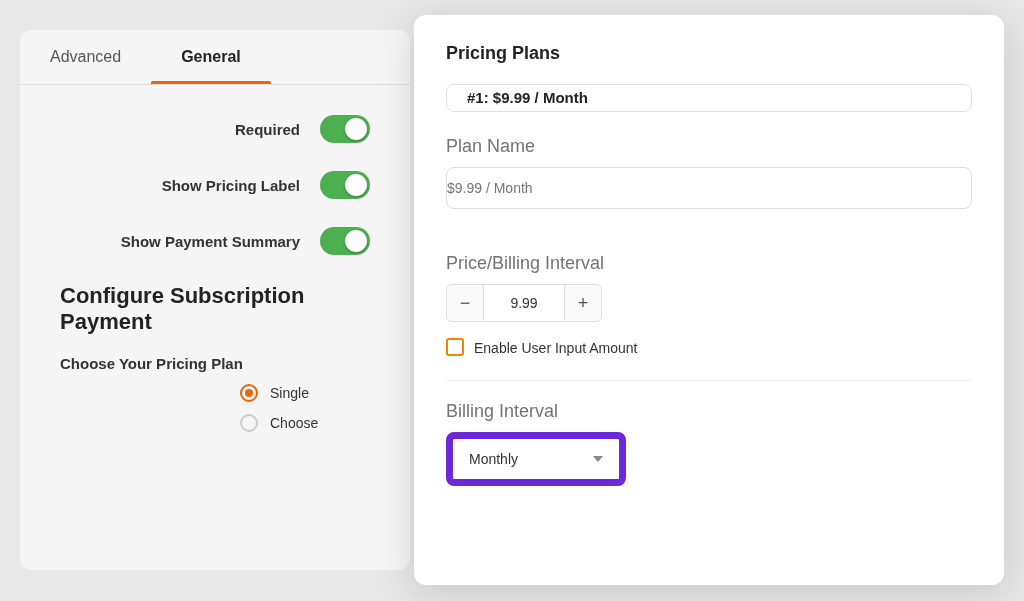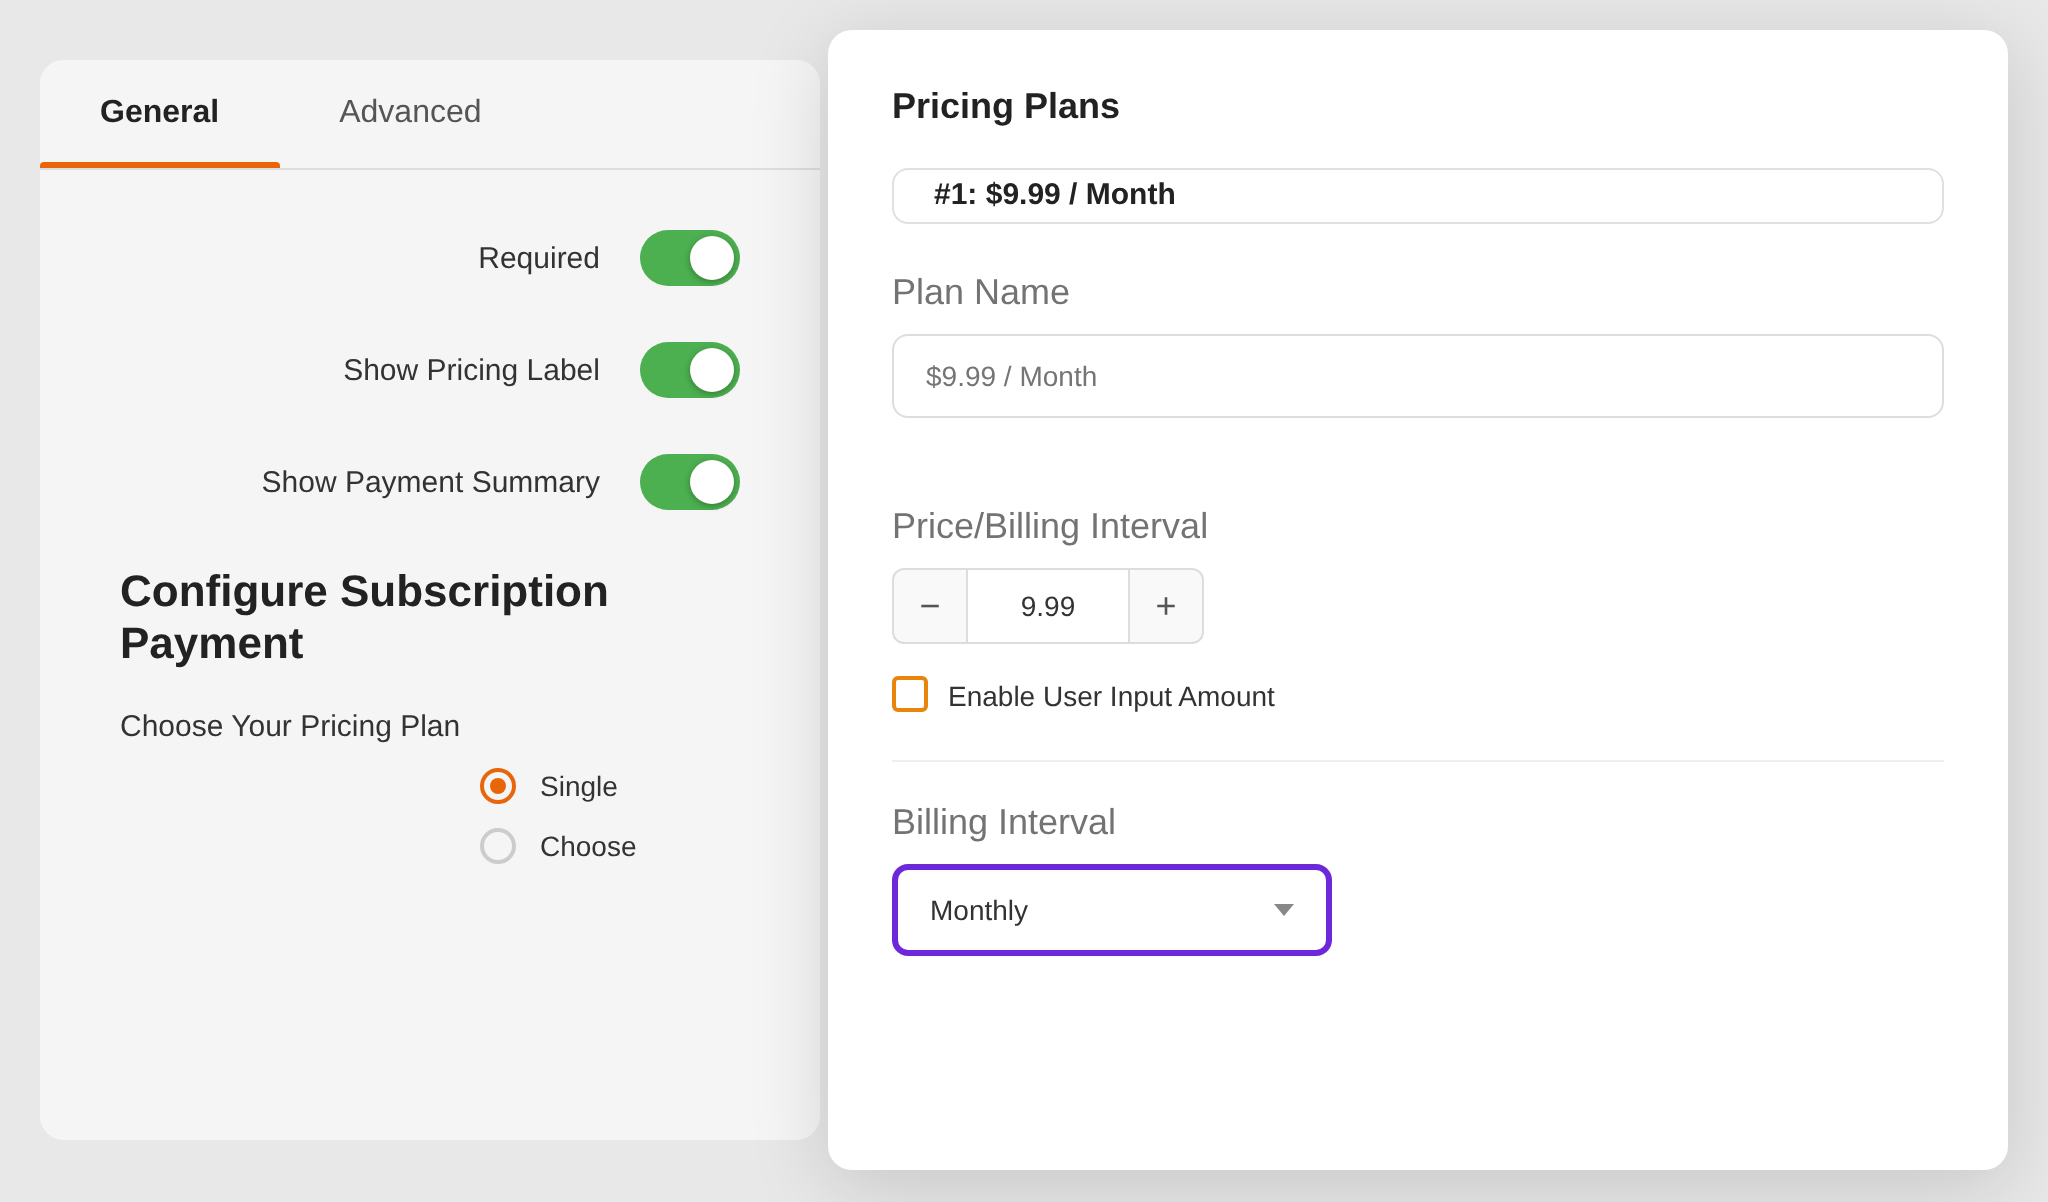--- a/index.html
+++ b/index.html
@@ -54,21 +54,21 @@
       display: flex;
       align-items: center;
       justify-content: flex-end;
       margin-bottom: 28px;
       gap: 20px;
     }
 
     .setting-label {
       font-size: 15px;
       color: #333;
-      font-weight: 400;
+      font-weight: 700;
     }
 
     
     .toggle {
       width: 50px;
       height: 28px;
       background: #4caf50;
       border-radius: 14px;
       position: relative;
       cursor: pointer;
@@ -167,21 +167,21 @@
 
     .field-label {
       font-size: 18px;
       color: #737373;
       margin-bottom: 10px;
       font-weight: 400;
     }
 
     .text-input {
       width: 100%;
-      padding: 12px 16px;
+      padding: 12px 0;
       border: 1px solid #ddd;
       border-radius: 8px;
       font-size: 14px;
       color: #888;
       outline: none;
       margin-bottom: 24px;
     }
 
     .field-section {
       margin-bottom: 20px;
@@ -250,25 +250,25 @@
     .divider {
       height: 1px;
       background: #eee;
       margin-bottom: 20px;
     }
 
     .select-control {
       display: flex;
       align-items: center;
       justify-content: space-between;
-      border: 3px solid #6d28d9;
+      border: 7px solid #6d28d9;
       border-radius: 8px;
       padding: 12px 16px;
       cursor: pointer;
-      width: 220px;
+      width: 180px;
     }
 
     .select-value {
       font-size: 14px;
       color: #333;
     }
 
     .chevron-down {
       width: 0;
       height: 0;
@@ -287,25 +287,25 @@
       border-radius: 12px;
       overflow: hidden;
     }
   </style>
 </head>
 <body>
 
 <div class="left-wrapper">
 
   <div class="tabs-row">
+    <div class="tab-item">
+      <span>Advanced</span>
+    </div>
     <div class="tab-item active">
       <span>General</span>
-    </div>
-    <div class="tab-item">
-      <span>Advanced</span>
     </div>
   </div>
 
   <div class="settings-content">
 
     <div class="setting-row">
       <span class="setting-label">Required</span>
       <div class="toggle"></div>
     </div>
 

